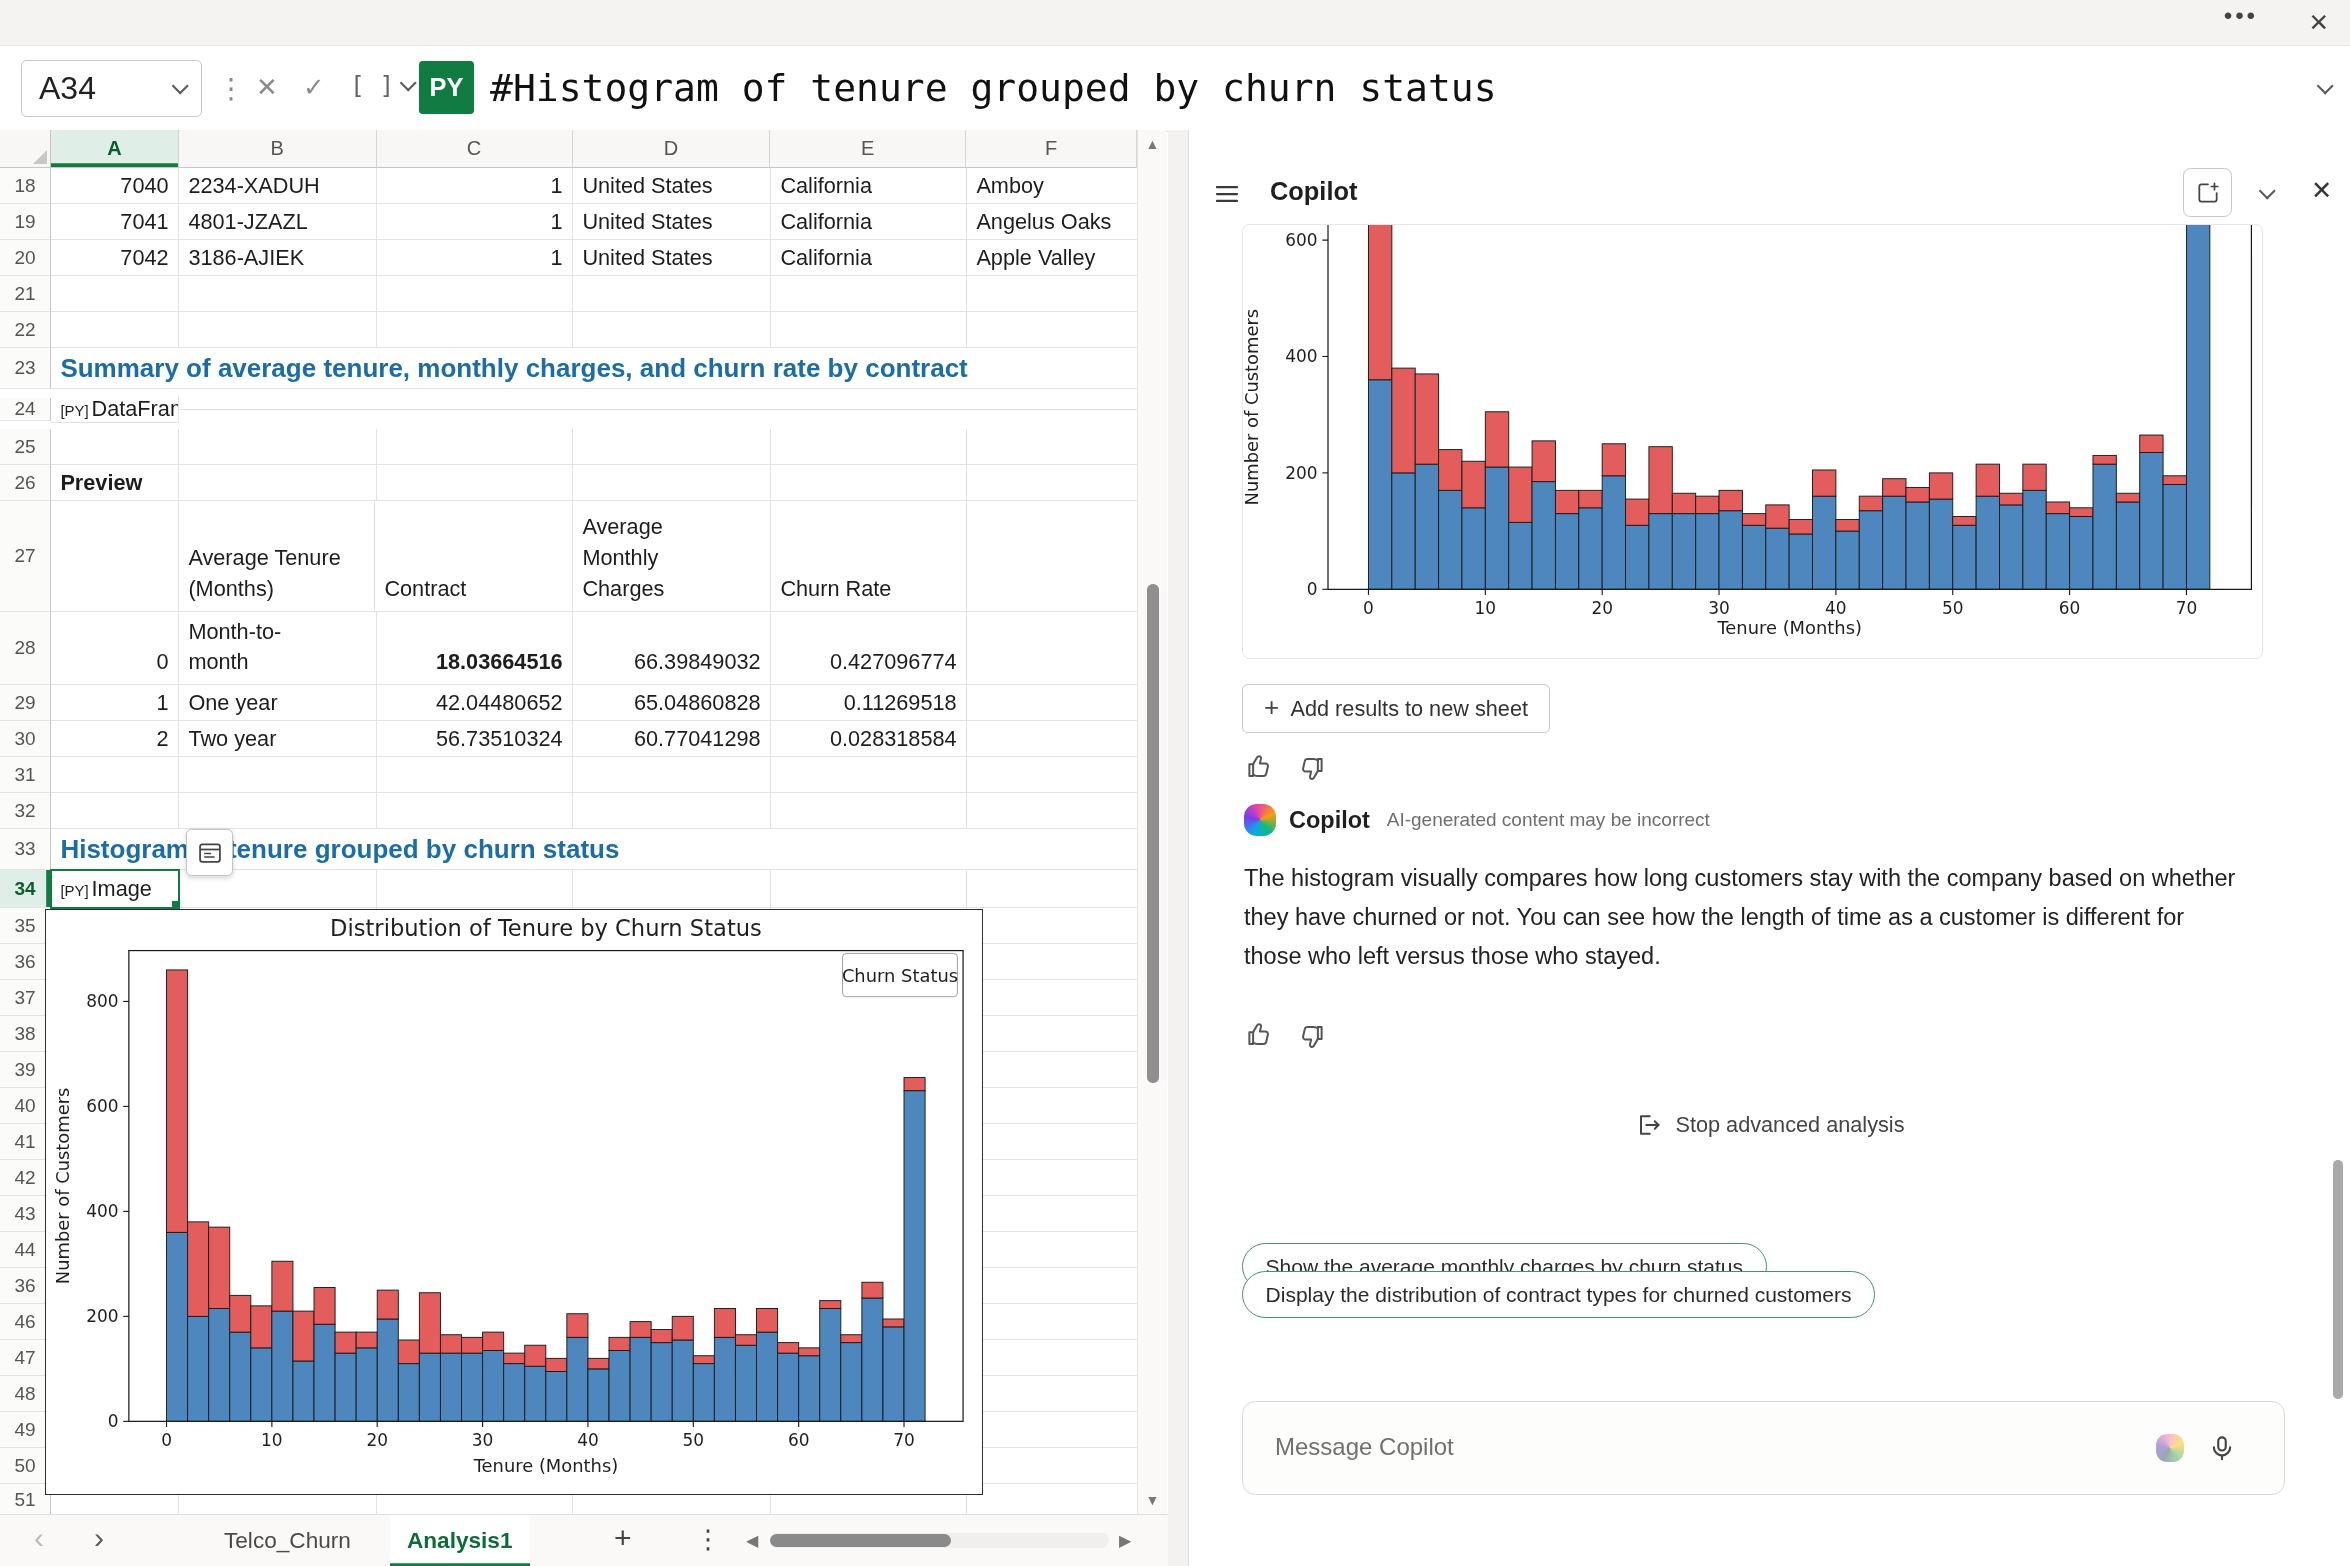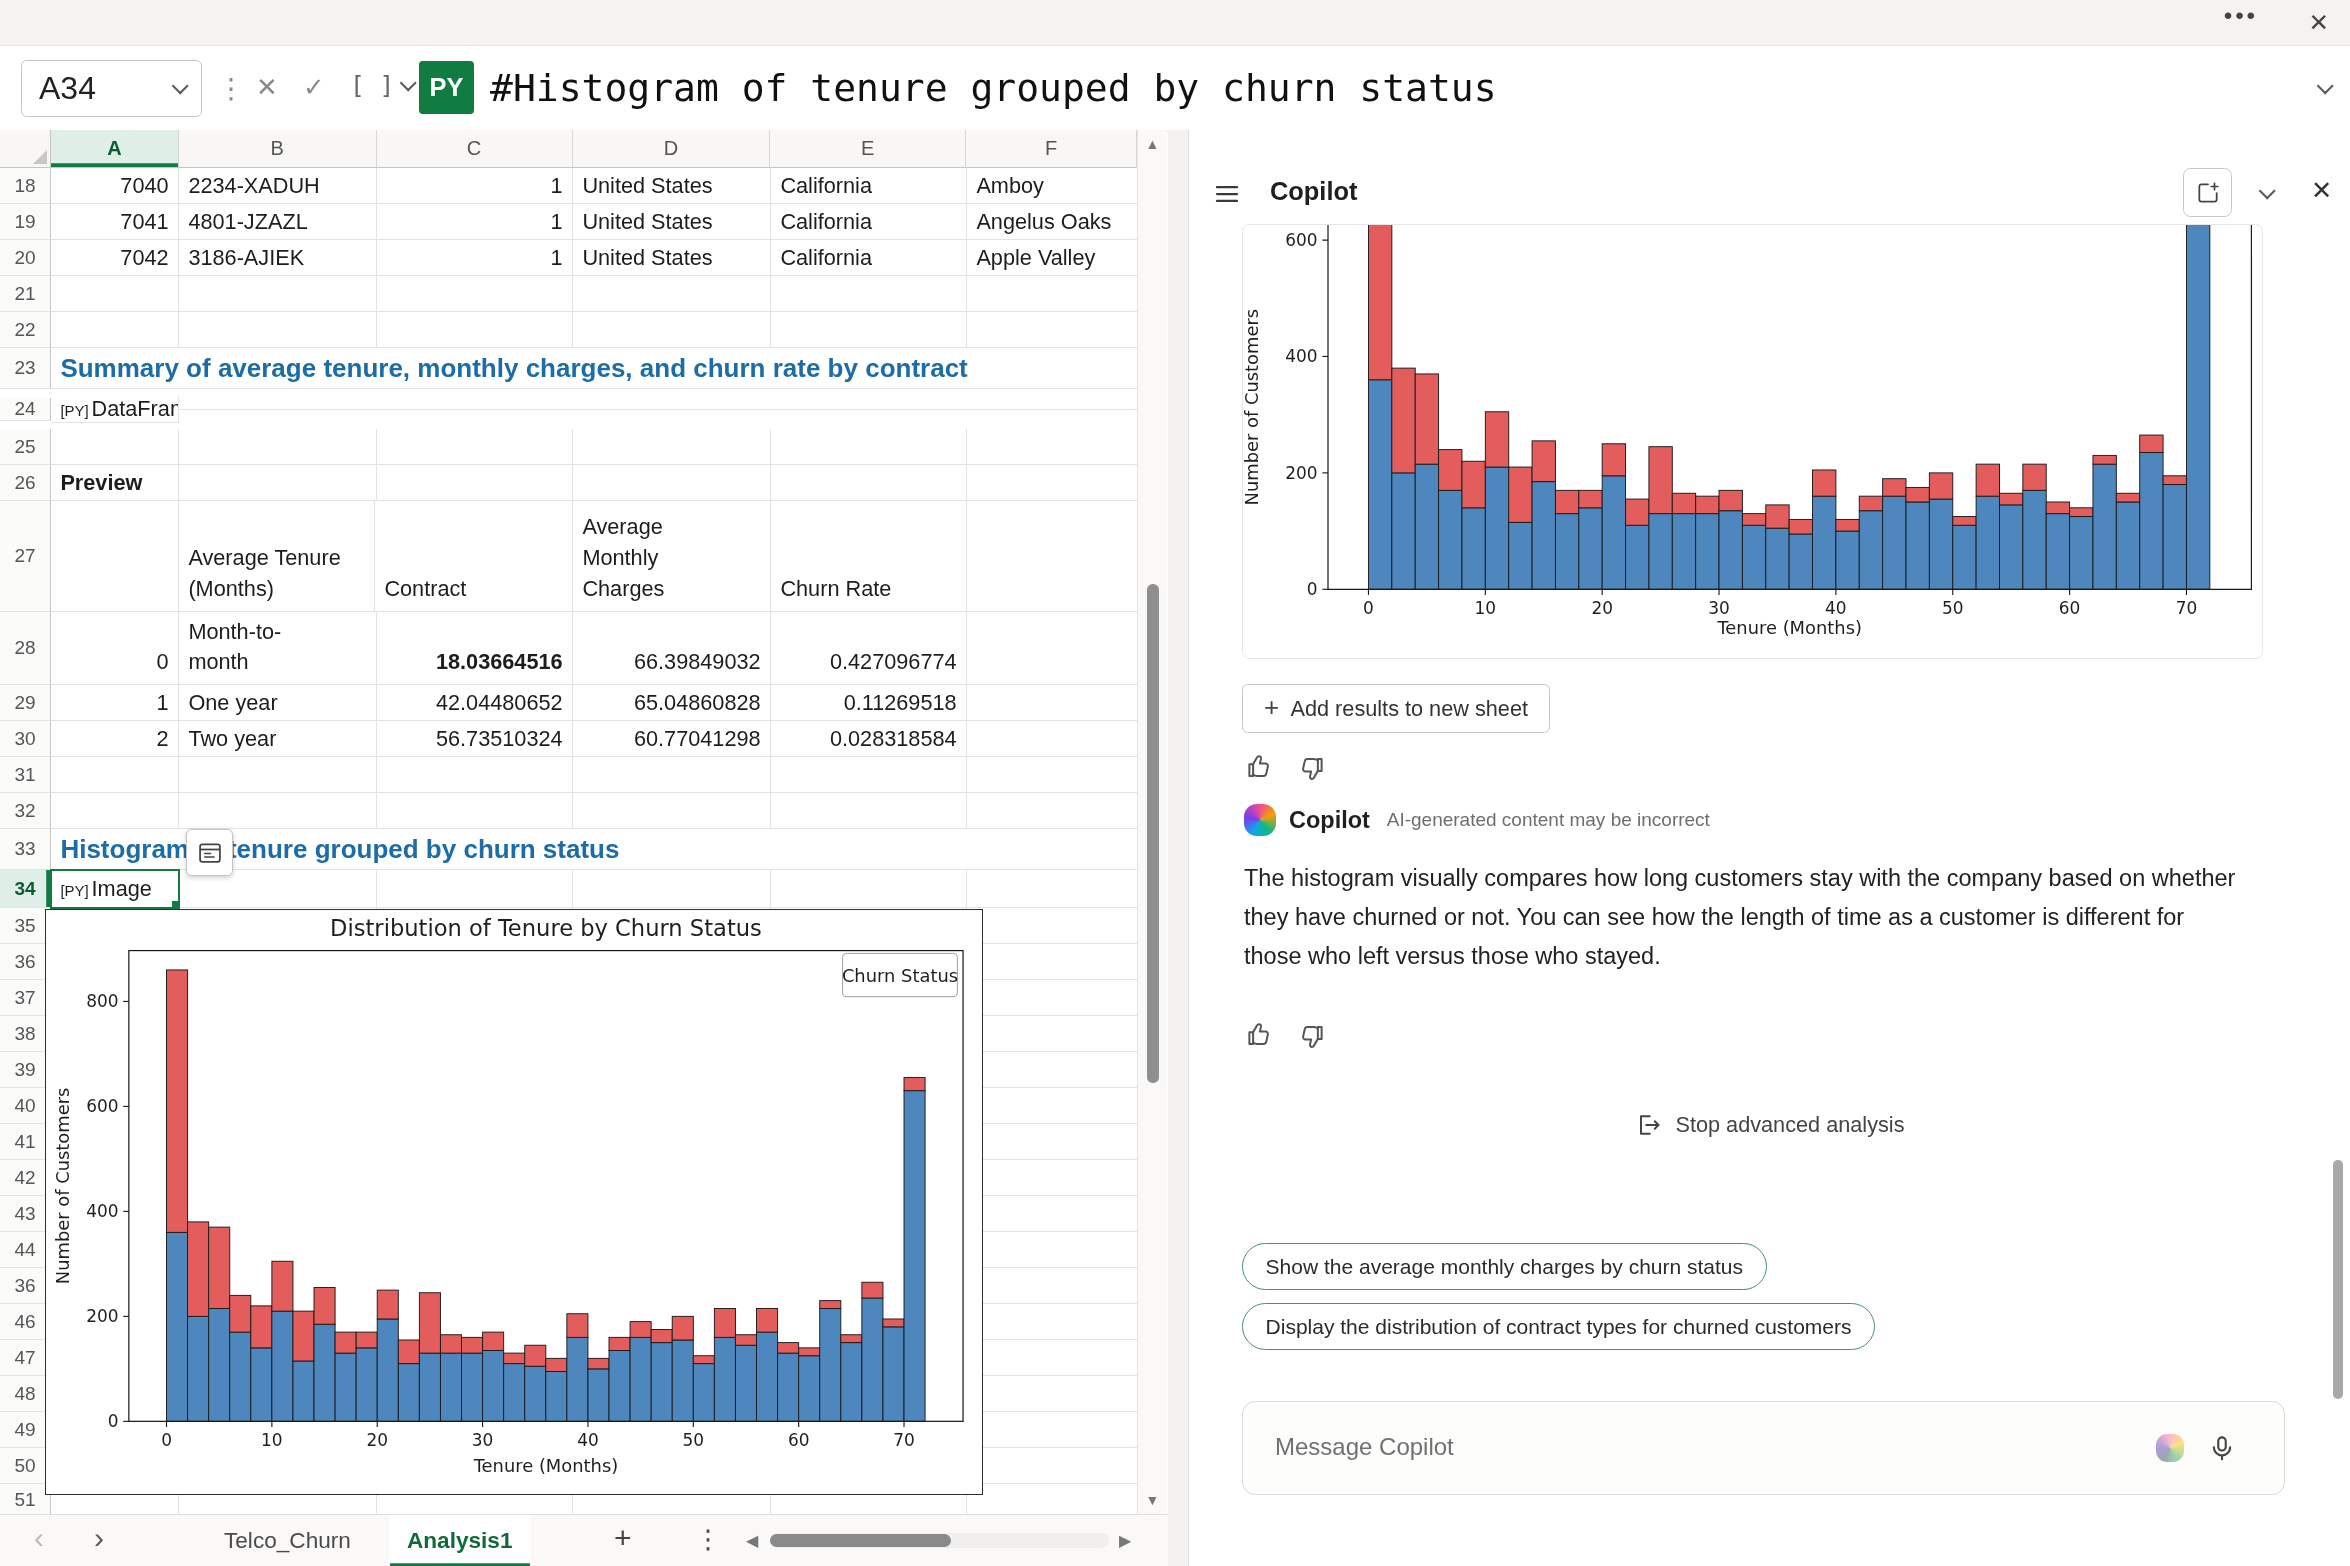--- a/index.html
+++ b/index.html
@@ -115,21 +115,21 @@
   .cp-logo{width:32px;height:32px;border-radius:40%;
            background:conic-gradient(from 210deg,#0EA5E9,#7C3AED,#EC4899,#F59E0B,#10B981,#0EA5E9);}
   .attrib .aname{font-size:23.5px;font-weight:bold;color:#1f1f1f;}
   .attrib .anote{font-size:19px;color:#6E6E6E;margin-left:3.8px;}
   .cp-text{position:absolute;left:55px;top:729px;width:994px;font-size:23.5px;line-height:39px;color:#222;}
   .cp-stop{position:absolute;left:0;top:981px;width:100%;display:flex;align-items:center;justify-content:center;gap:13px;
            font-size:21.7px;color:#444;}
   .pill{position:absolute;left:53px;height:47px;border:1.4px solid #44946B;border-radius:24.5px;display:flex;align-items:center;
         padding:0 22.6px;font-size:21px;color:#2b2b2b;background:#fff;width:max-content;box-sizing:border-box;}
   .pill.p1{top:1113px;}
-  .pill.p2{top:1173px;}
+  .pill.p2{top:1141px;}
   .cp-input{position:absolute;left:53px;top:1271px;width:1043px;height:94px;border:0.9px solid #DCDAD8;border-radius:13px;
             background:#FDFDFC;box-sizing:border-box;}
   .cp-input .ph{position:absolute;left:32px;top:31px;font-size:24px;color:#707070;}
   .cp-input .inlogo{position:absolute;right:100px;top:32px;width:28px;height:28px;border-radius:40%;
            background:conic-gradient(from 210deg,#9aa6b2,#b39ddb,#f8bbd0,#ffe082,#a5d6a7,#9aa6b2);}
   .cp-input .mic{position:absolute;right:47px;top:31px;}
   .cp-scroll{position:absolute;right:7.5px;top:1030px;width:9.4px;height:239px;background:#A9A9A9;border-radius:4.7px;}
 </style>
 </head>
 <body>

